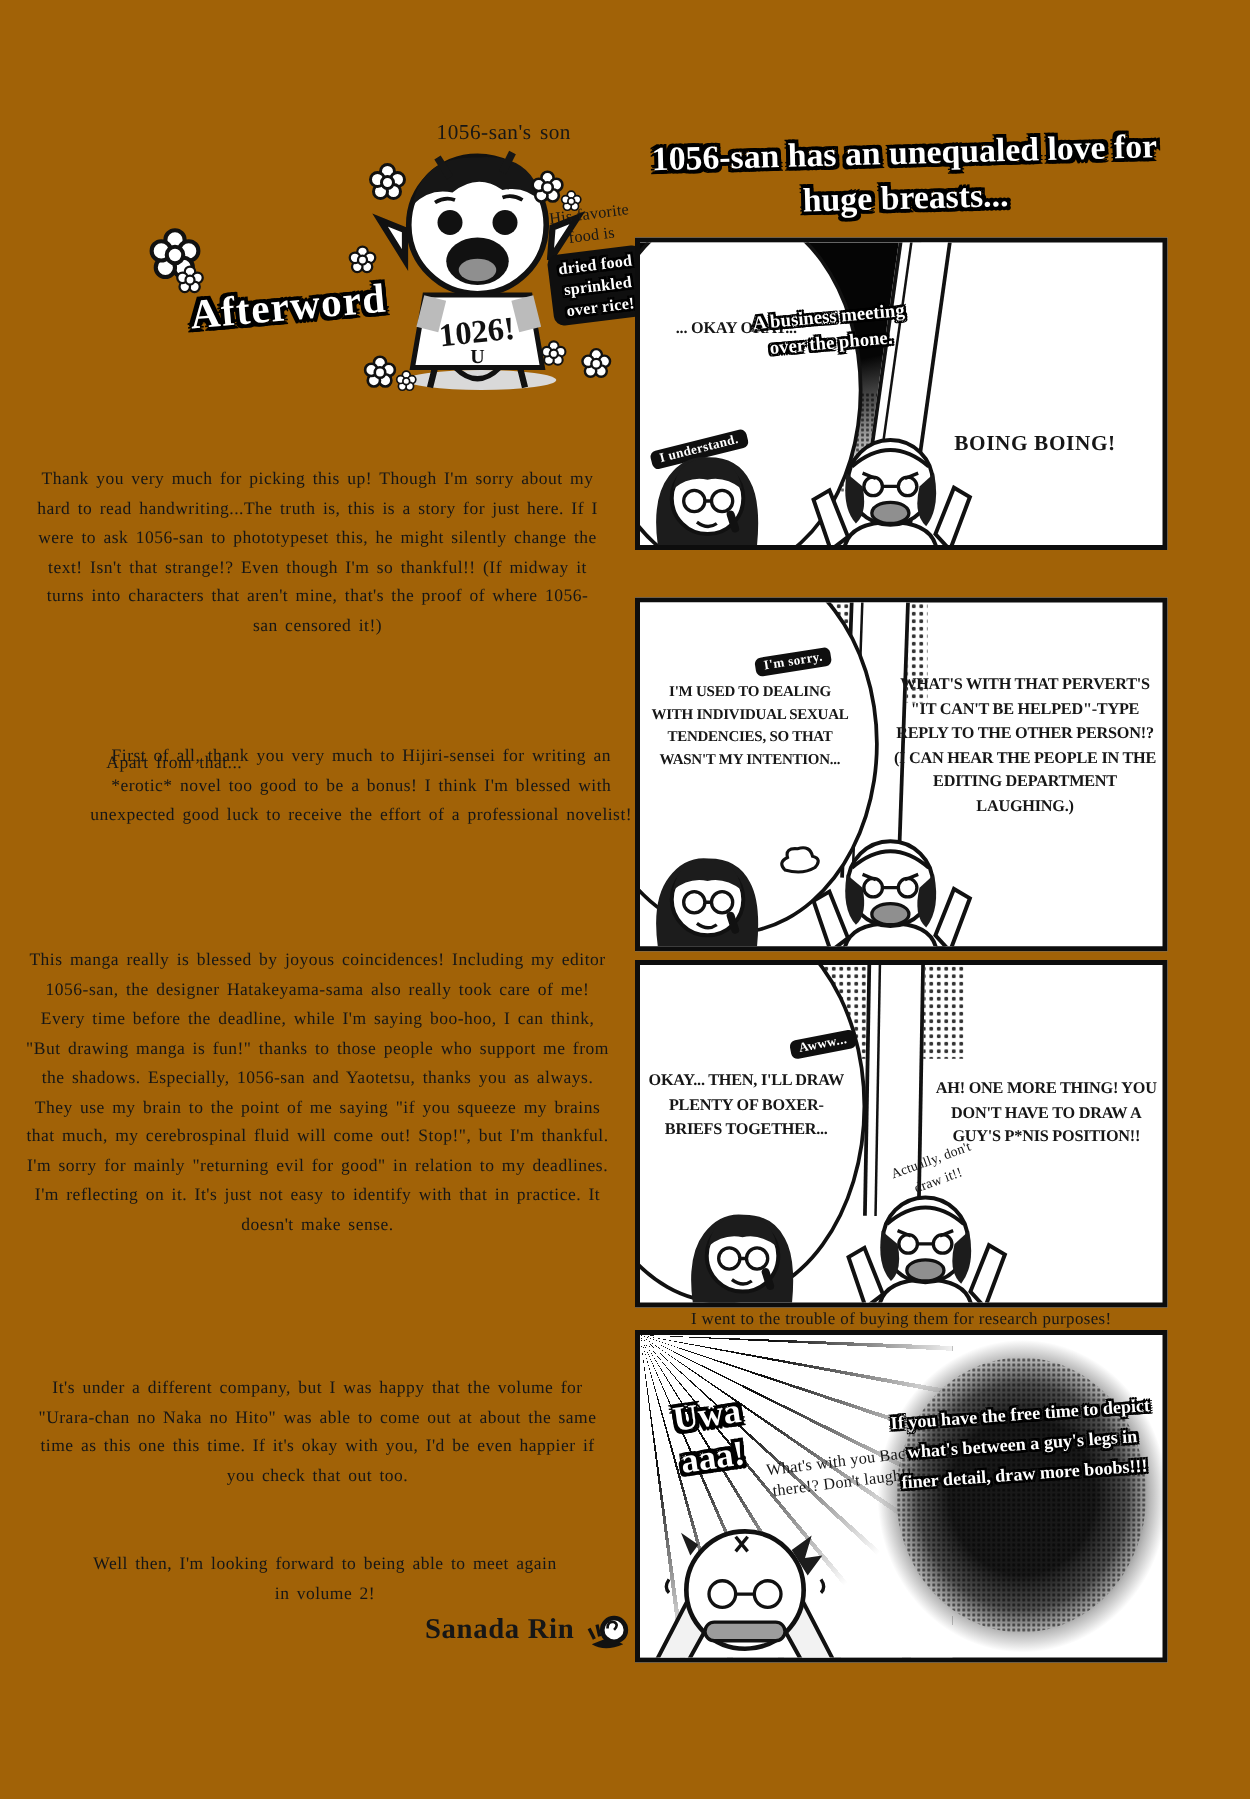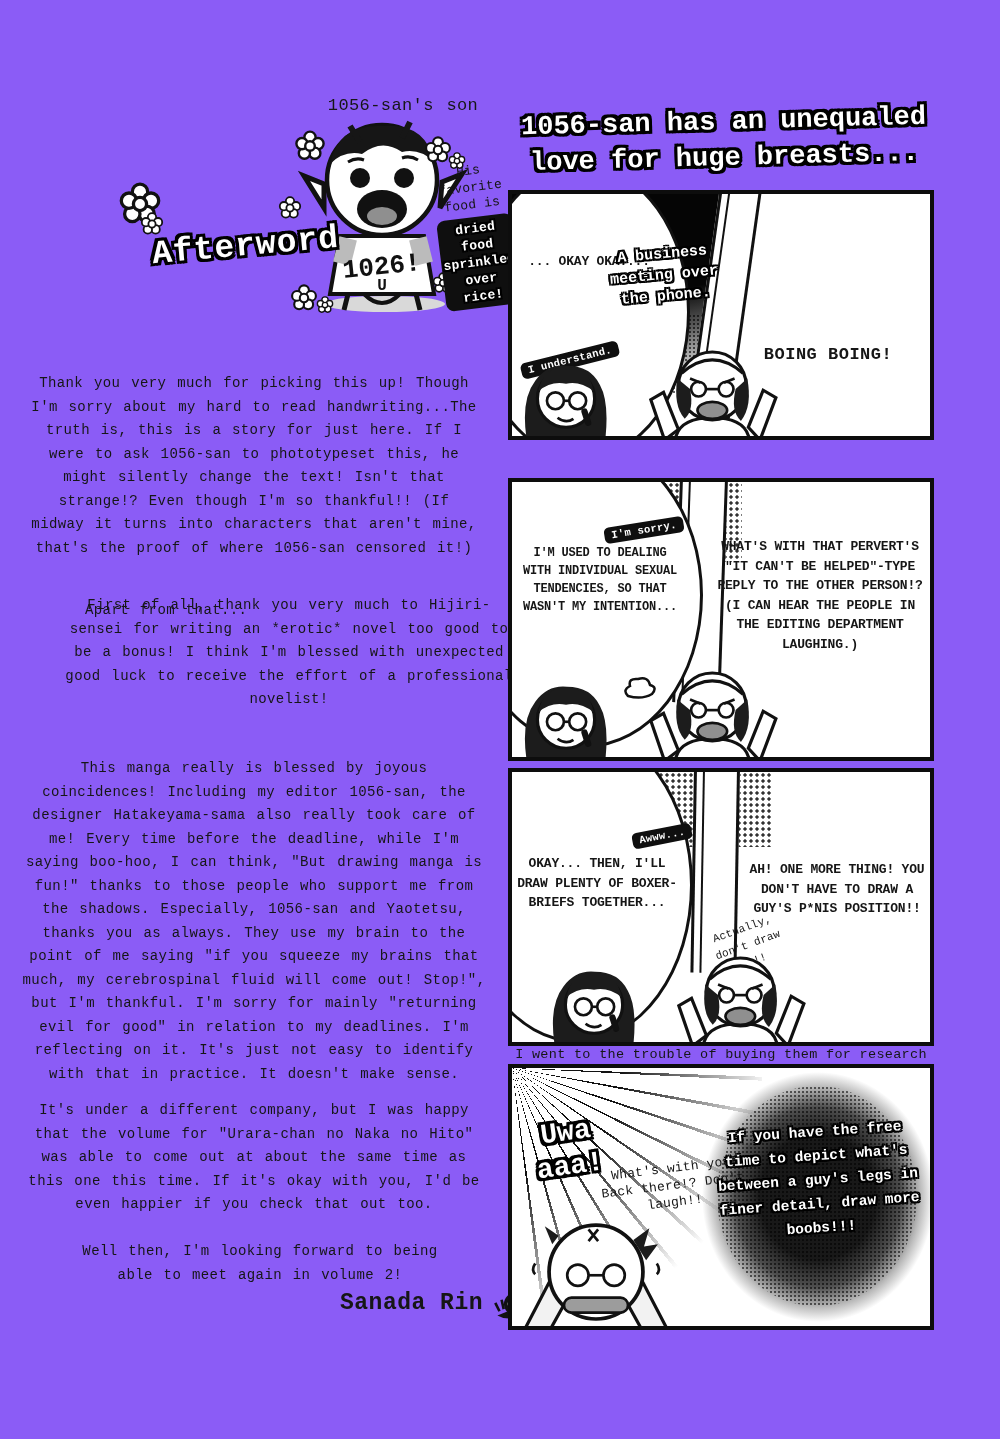--- a/index.html
+++ b/index.html
@@ -1,17 +1,17 @@
 <!DOCTYPE html>
 <html><head>
 <meta charset="utf-8">
 <style>
   html,body{margin:0;padding:0;background:#e8e8e8;}
-  .page{position:relative;width:1000px;height:1439px;background:#8b5cf6;margin:0 auto;
-        font-family:Liberation Mono, monospace;color:#161616;overflow:hidden;}
+  .page{position:relative;width:1000px;height:1439px;background:#a16207;margin:0 auto;
+        font-family:Liberation Serif, serif;color:#161616;overflow:hidden;}
   .abs{position:absolute;}
   
   .hand{font-size:14px;line-height:23.5px;letter-spacing:.4px;word-spacing:2px;text-align:center;}
   .hand-left{text-align:left;}
   .small-hand{font-size:13px;line-height:17px;letter-spacing:.2px;}
   
   .comic{font-weight:700;font-size:13px;line-height:1.5;text-align:center;letter-spacing:-.2px;}
   .comic-big{font-weight:700;font-size:17px;letter-spacing:.5px;}
   
   .outline{color:#fff;font-weight:700;

